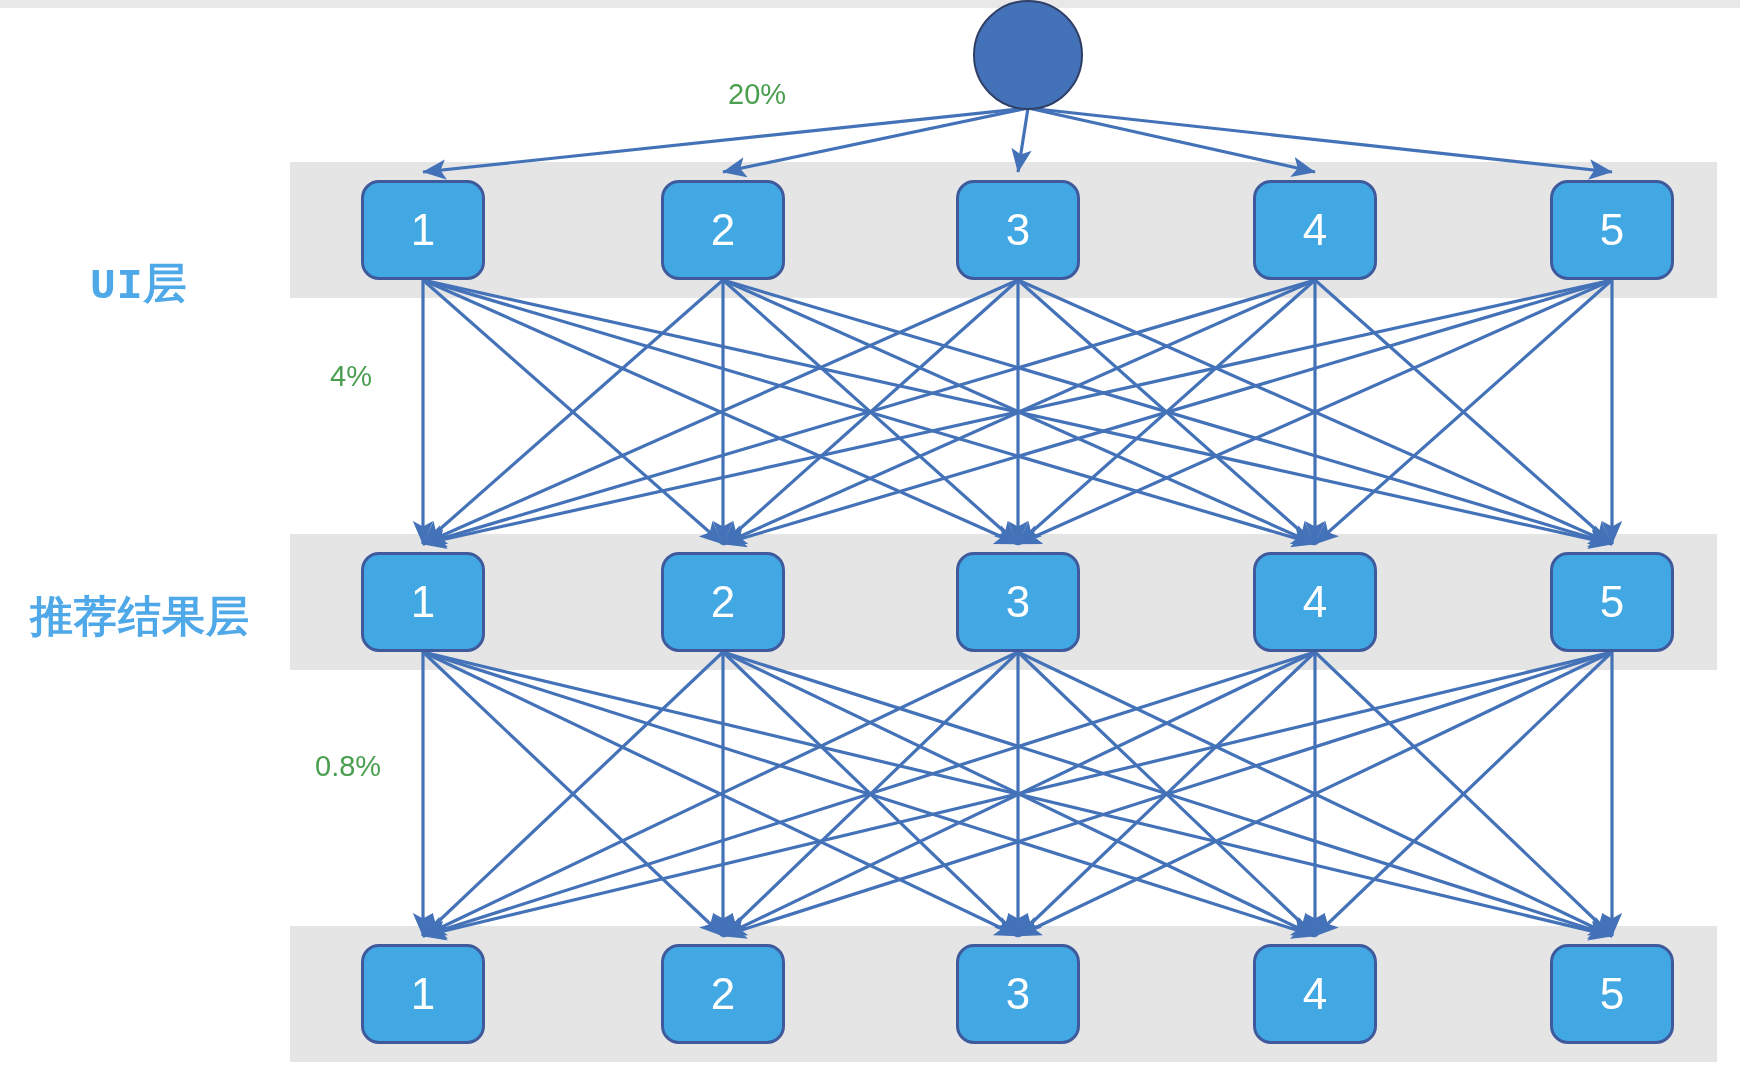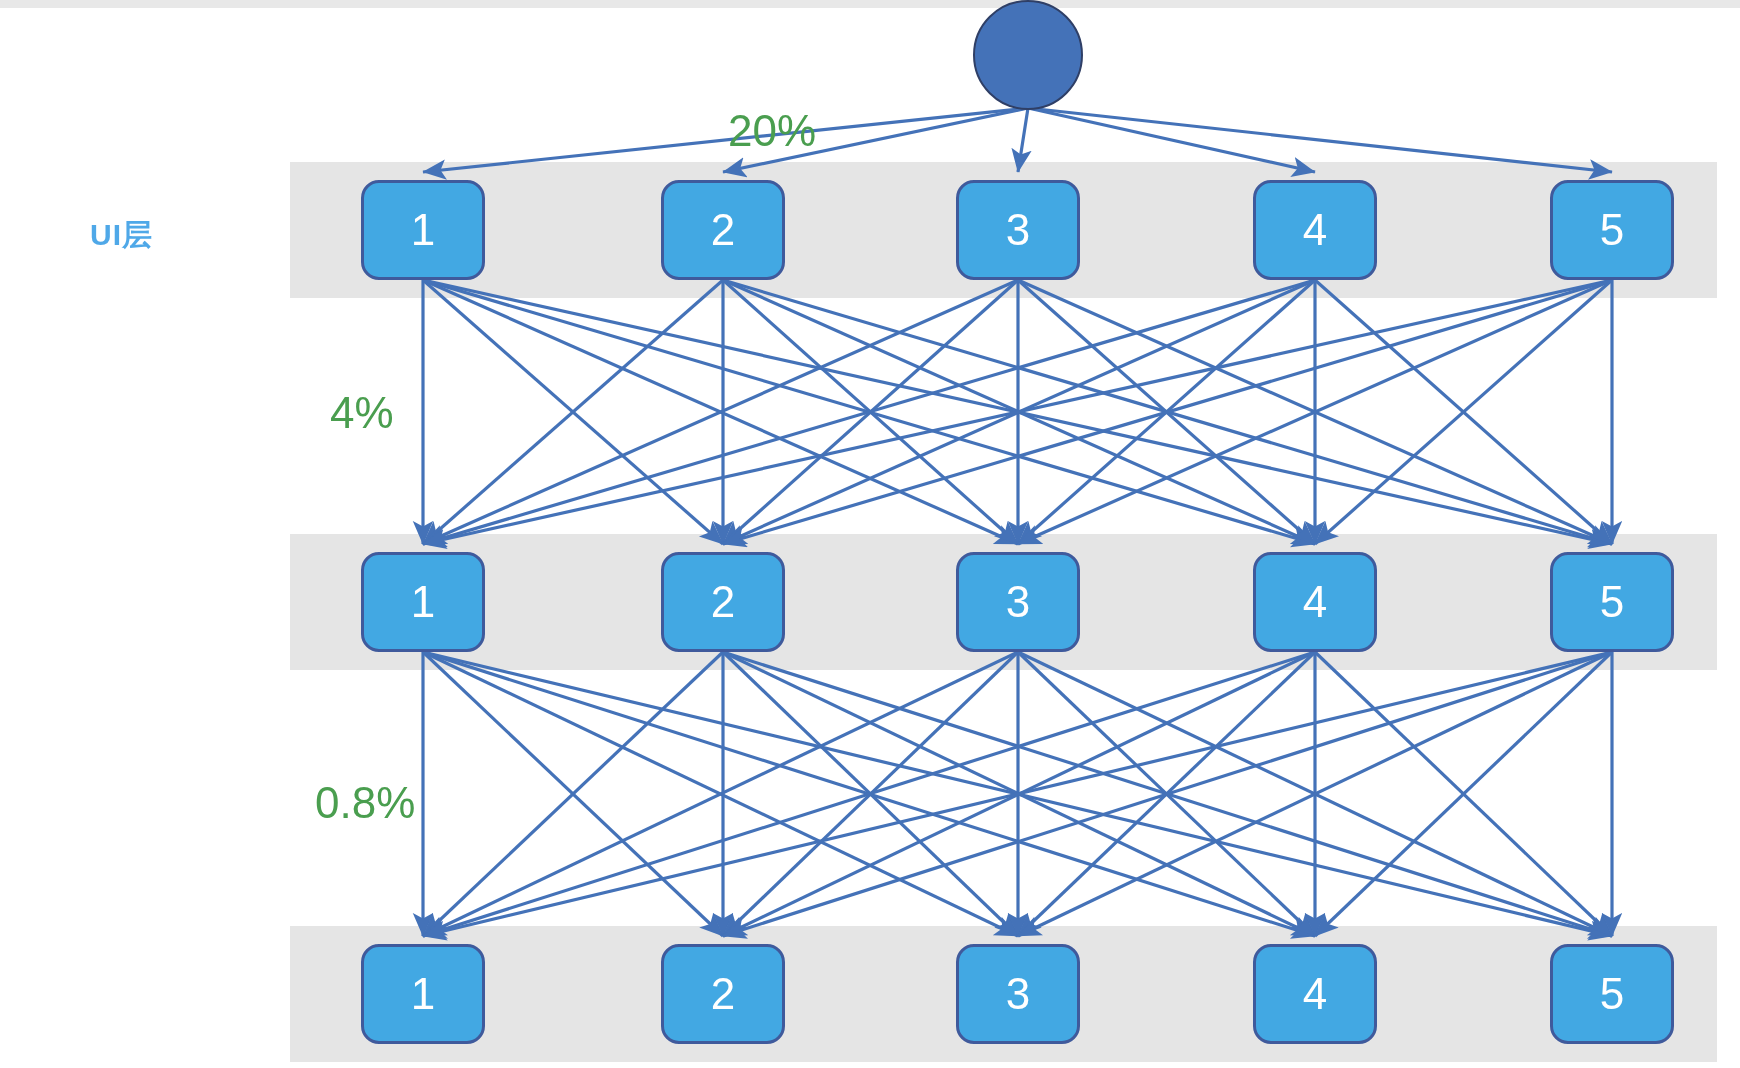--- a/index.html
+++ b/index.html
@@ -58,32 +58,32 @@
     height: 110px;
     border-radius: 50%;
     background: #4472b8;
     border: 2px solid #2f3f66;
     box-sizing: border-box;
   }
   .layer-label {
     position: absolute;
     color: #4fa8e8;
     font-weight: bold;
-    font-size: 30px;
-    font-family: Liberation Sans, sans-serif;
+    font-size: 43px;
+    font-family: Liberation Mono, monospace;
     white-space: nowrap;
     letter-spacing: 1px;
+    margin-top: 40px;
   }
   .pct-label {
     position: absolute;
     color: #4a9e4f;
-    font-size: 44px;
+    font-size: 29px;
     font-family: "Liberation Sans", sans-serif;
     white-space: nowrap;
-    margin-top: 28px;
   }
 </style>
 </head>
 <body>
 
 <div id="stage">
 
   <div id="topbar"></div>
 
   <div class="band" id="band-0" style="left: 290px; top: 162px; width: 1427px; height: 136px; background: rgb(229, 229, 229);"></div>
@@ -168,18 +168,19 @@
       <div class="node" style="left: 1253px; top: 552px; background: rgb(66, 168, 227); border-color: rgb(63, 90, 156);">4</div>
       <div class="node" style="left: 1550px; top: 552px; background: rgb(66, 168, 227); border-color: rgb(63, 90, 156);">5</div>
       <div class="node" style="left: 361px; top: 944px; background: rgb(66, 168, 227); border-color: rgb(63, 90, 156);">1</div>
       <div class="node" style="left: 661px; top: 944px; background: rgb(66, 168, 227); border-color: rgb(63, 90, 156);">2</div>
       <div class="node" style="left: 956px; top: 944px; background: rgb(66, 168, 227); border-color: rgb(63, 90, 156);">3</div>
       <div class="node" style="left: 1253px; top: 944px; background: rgb(66, 168, 227); border-color: rgb(63, 90, 156);">4</div>
       <div class="node" style="left: 1550px; top: 944px; background: rgb(66, 168, 227); border-color: rgb(63, 90, 156);">5</div>
     </div>
 
   <div class="layer-label" id="ll-0" style="left: 90px; top: 215px; color: rgb(79, 168, 232);">UI层</div>
+  <div class="layer-label" id="ll-1" style="left: 30px; top: 548px; color: rgb(79, 168, 232);">推荐结果层</div>
 
   <div class="pct-label" id="pl-0" style="left: 728px; top: 78px; color: rgb(74, 158, 79);">20%</div>
   <div class="pct-label" id="pl-1" style="left: 330px; top: 360px; color: rgb(74, 158, 79);">4%</div>
   <div class="pct-label" id="pl-2" style="left: 315px; top: 750px; color: rgb(74, 158, 79); text-align: right;">0.8%</div>
 
 </div>
 
 </body></html>

